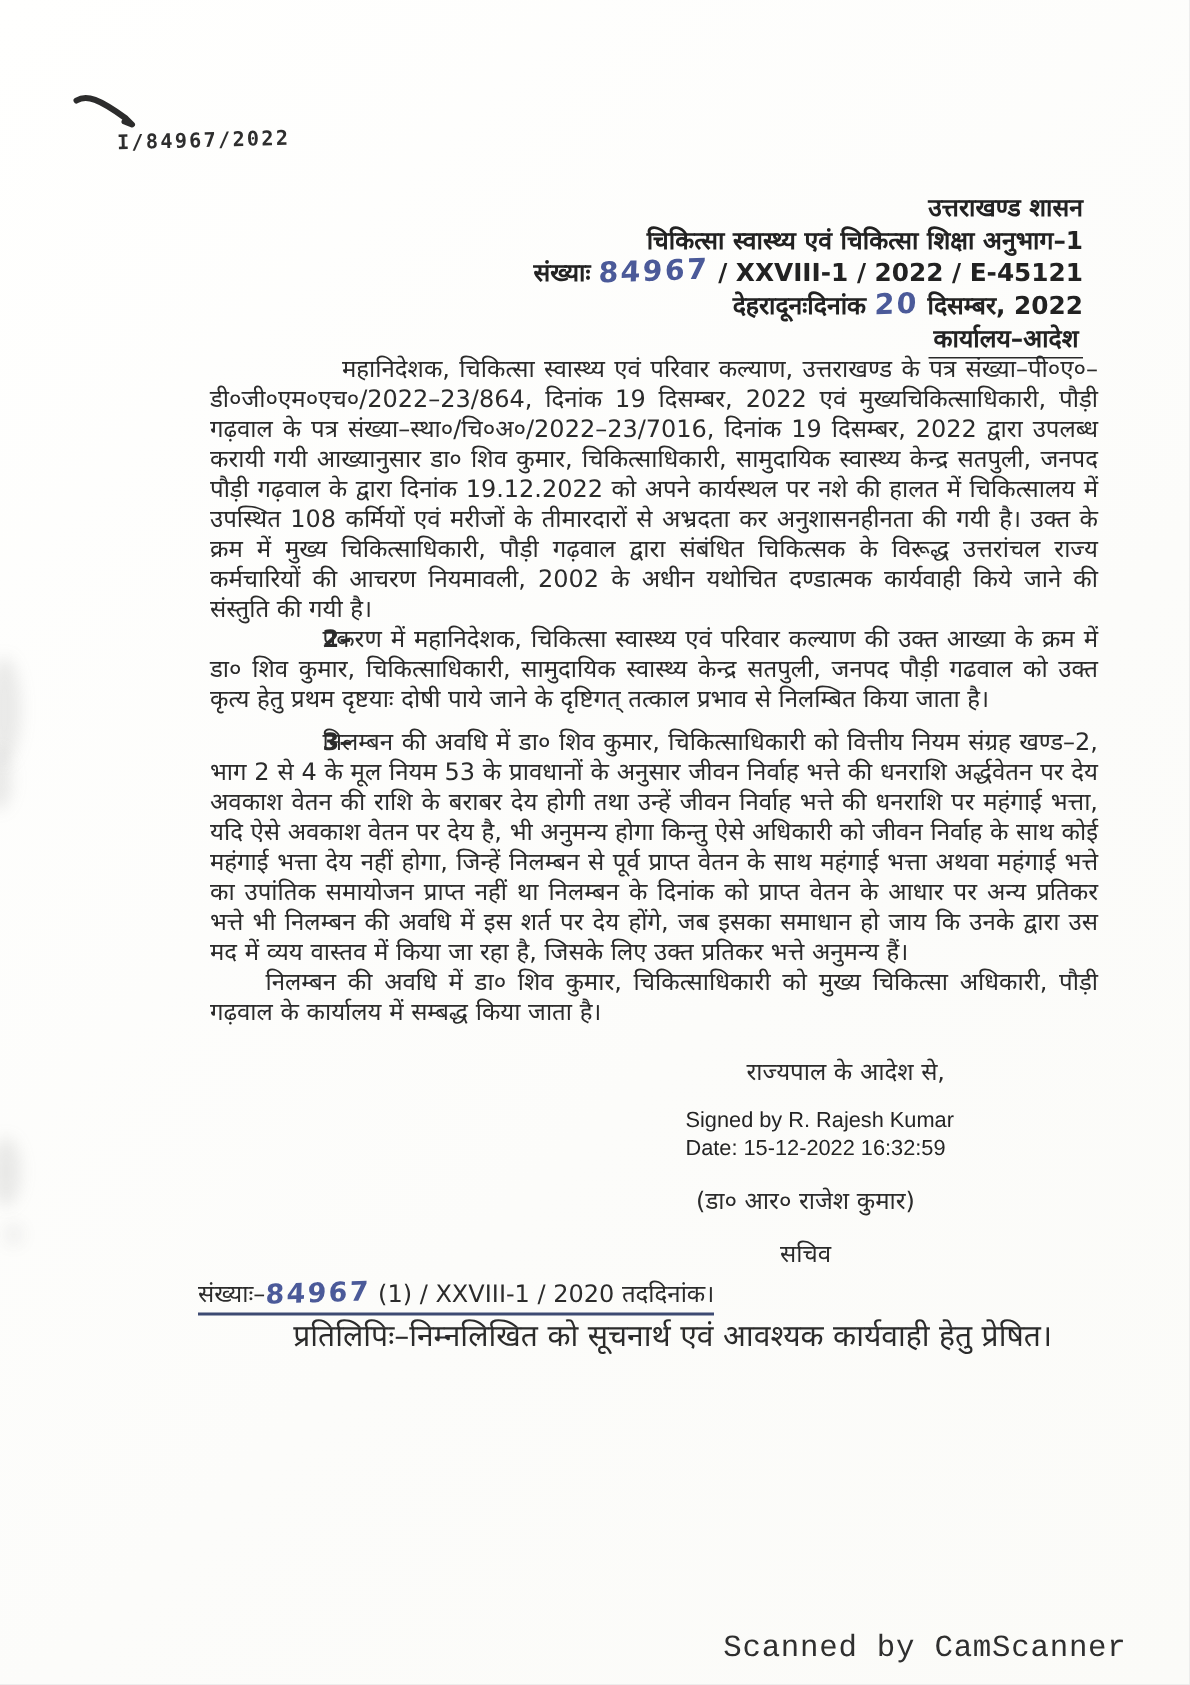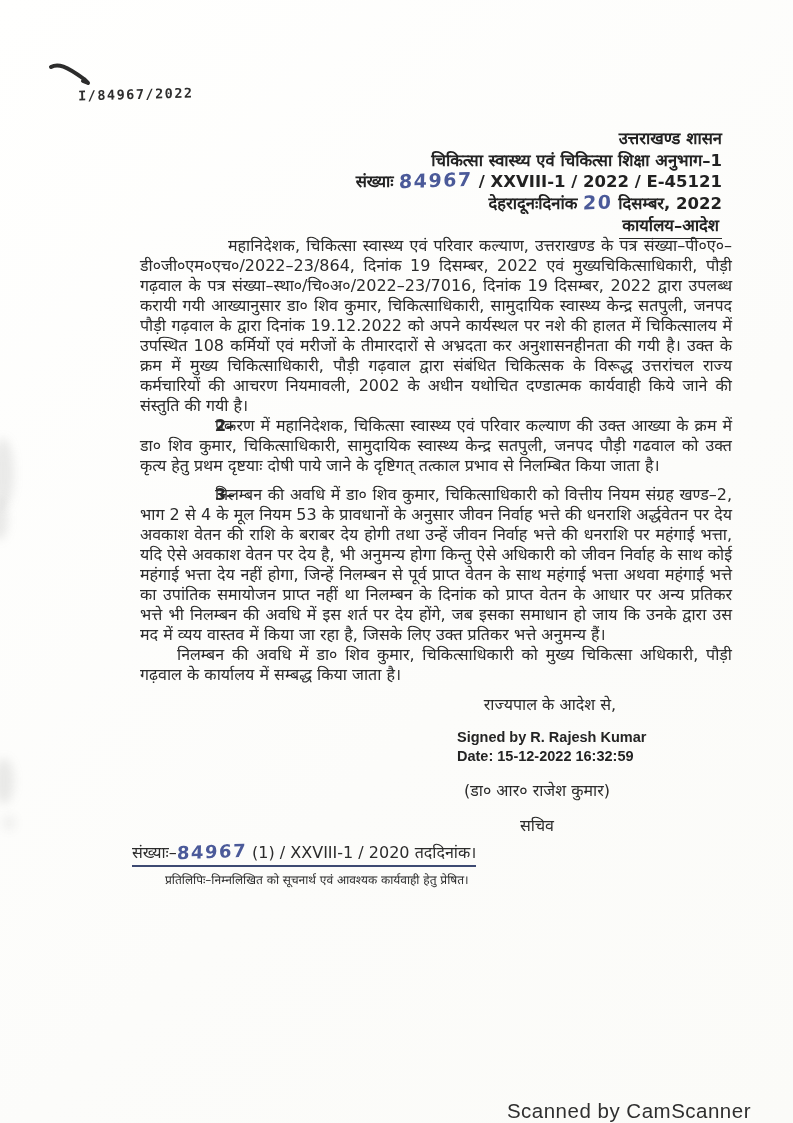--- a/index.html
+++ b/index.html
@@ -58,42 +58,42 @@
   }
   p.para{position:relative;margin:0;padding:0;}
   .p-label{position:absolute;left:0;top:0;font-weight:600;}
   .ind-p1{text-indent:88px;margin-bottom:11px;}
   .ind-num{text-indent:75px;}
   .gap-after{margin-bottom:10px;}
   .ind-sm{text-indent:37px;}
 
   
   .byorder{
-    width:160px;margin:10px 0 13px 330px;
-    text-align:center;font-size:16px;white-space:nowrap;
+    width:160px;margin:20px 0 13px 330px;
+    text-align:right;font-size:16px;white-space:nowrap;
   }
   .sig-block{margin-left:317px;width:160px;text-align:left;}
   .sig-latin{
     font-family:"Liberation Sans",sans-serif;
-    font-weight:bold;font-size:14.5px;line-height:18.5px;
+    font-weight:normal;font-size:14.5px;line-height:18.5px;
     color:#242424;white-space:nowrap;text-align:left;
   }
   .sig-deva{font-size:16px;line-height:19px;text-align:center;white-space:nowrap;margin-top:16px;}
 
   
   .ref-line{margin:8px 0 2px -8px;font-size:16px;text-align:left;white-space:nowrap;}
   .ref-underline{
     display:inline-block;border-bottom:2px solid #3d4a72;
     padding-bottom:2px;
   }
-  .copy-line{margin:3px 0 0 25px;font-size:12px;text-align:left;white-space:nowrap;}
+  .copy-line{margin:3px 0 0 25px;font-size:20px;text-align:center;white-space:nowrap;}
 
   .camscanner{
-    position:absolute;right:42px;bottom:0;
-    font-family:Liberation Sans, sans-serif;
+    position:absolute;right:42px;bottom:12px;
+    font-family:Liberation Mono, monospace;
     font-size:20.5px;color:#2f2f2f;letter-spacing:.5px;
   }
 </style>
 </head>
 <body>
 
 <div class="page">
 
   <div class="smudge smudge1"></div>
   <div class="smudge smudge2"></div>

